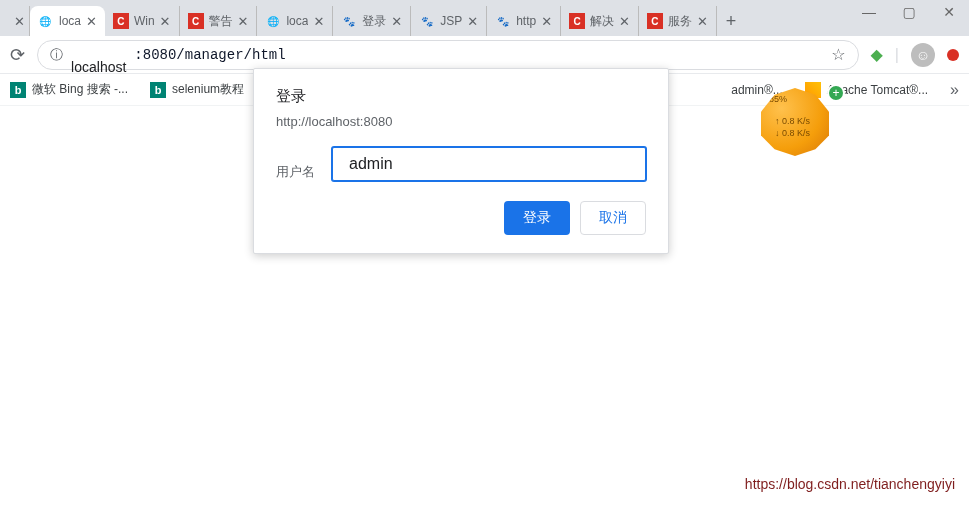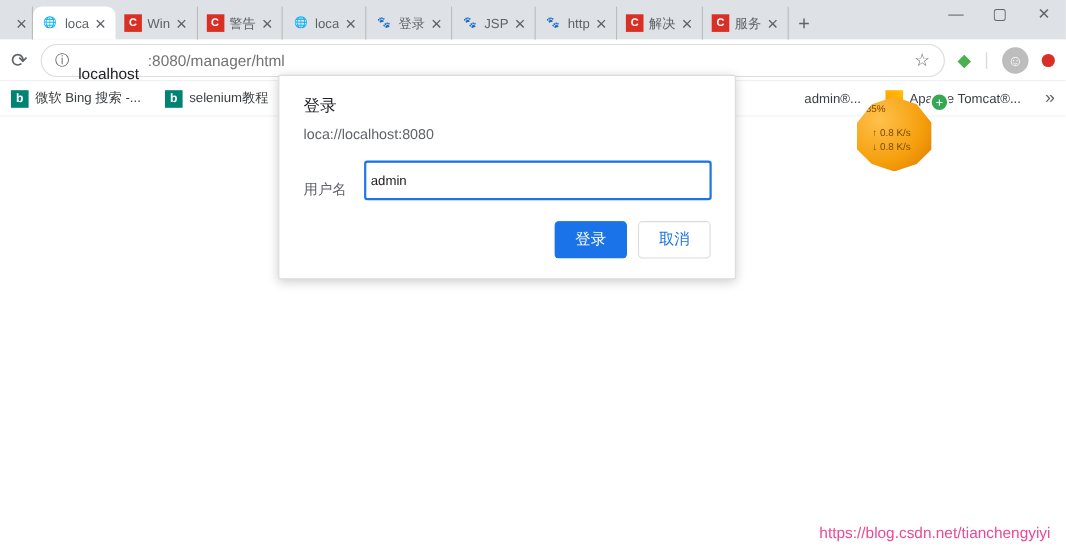--- a/index.html
+++ b/index.html
@@ -23,21 +23,21 @@
     .fav-globe { color: #888; }
     .fav-red { background: #d93025; color: #fff; font-weight: bold; font-size: 11px; width: 16px; height: 16px; display: flex; align-items: center; justify-content: center; }
     .fav-paw { color: #2b6cd4; }
 
     
     .urlrow { display: flex; align-items: center; height: 38px; background: #fff; padding: 0 10px; gap: 12px; border-bottom: 1px solid #e8eaed; }
     .reload { color: #5f6368; font-size: 18px; }
     .urlbar { flex: 1; display: flex; align-items: center; height: 30px; border: 1px solid #dadce0; border-radius: 15px; padding: 0 12px; gap: 8px; color: #202124; font-size: 14px; }
     .urlbar .info { color: #5f6368; font-size: 13px; }
     .urlbar .host { color: #202124; margin-top: 24px; }
-    .urlbar .path { color: #737373; }
+    .urlbar .path { color: #0f172a; font-family: Liberation Mono, monospace; }
     .urlbar .spacer { flex: 1; }
     .urlbar .star { color: #5f6368; font-size: 16px; }
     .ext-icon { color: #4caf50; font-size: 16px; }
     .profile { width: 24px; height: 24px; border-radius: 50%; background: #bdbdbd; color: #fff; display: flex; align-items: center; justify-content: center; font-size: 14px; }
     .alert-dot { width: 12px; height: 12px; border-radius: 50%; background: #d93025; }
 
     
     .bookmarks { display: flex; align-items: center; height: 32px; background: #fff; padding: 0 10px; gap: 22px; font-size: 12px; color: #3c4043; border-bottom: 1px solid #f1f3f4; }
     .bm { display: flex; align-items: center; gap: 6px; cursor: default; }
     .bm .bm-icon { width: 16px; height: 16px; display: flex; align-items: center; justify-content: center; font-size: 11px; }
@@ -45,35 +45,35 @@
     .bm-orange { width: 16px; height: 16px; background: linear-gradient(45deg,#ff9800,#ffc107); }
     .bookmarks .gap { flex: 1; }
     .bookmarks .more { color: #5f6368; font-size: 16px; }
 
     
     .dialog { position: absolute; left: 253px; top: 68px; width: 416px; background: #fff; border: 1px solid #dadce0; border-radius: 2px; box-shadow: 0 2px 10px rgba(0,0,0,0.2); padding: 18px 22px 18px 22px; }
     .dialog .title { font-size: 15px; color: #202124; margin-bottom: 8px; }
     .dialog .origin { font-size: 13px; color: #5f6368; margin-bottom: 18px; }
     .dialog .row { display: flex; align-items: flex-end; margin-bottom: 14px; gap: 10px; }
     .dialog .lbl { width: 46px; font-size: 13px; color: #5f6368; }
-    .dialog input { flex: 1; height: 34px; border: 1px solid #dadce0; border-radius: 2px; padding: 0 4px; font-size: 12px; color: #202124; outline: none; }
+    .dialog input { flex: 1; height: 34px; border: 1px solid #dadce0; border-radius: 2px; padding: 0 16px; font-size: 16px; color: #202124; outline: none; }
     .dialog input:focus, .dialog input.focused { border-color: #1a73e8; box-shadow: 0 0 0 1px #1a73e8; }
     .dialog .btns { display: flex; justify-content: flex-end; gap: 10px; margin-top: 20px; }
     .btn { height: 34px; padding: 0 18px; border-radius: 4px; font-size: 14px; cursor: default; border: 1px solid transparent; }
     .btn-primary { background: #1a73e8; color: #fff; }
     .btn-secondary { background: #fff; color: #1a73e8; border: 1px solid #dadce0; }
 
     
-    .widget { position: absolute; right: 110px; top: 88px; width: 80px; height: 80px; margin-left: 16px; }
+    .widget { position: absolute; right: 128px; top: 88px; width: 80px; height: 80px; margin-left: 16px; }
     .umbrella { width: 68px; height: 68px; background: radial-gradient(circle at 30% 30%, #ffc14d, #f59e0b 60%, #d97706); clip-path: polygon(50% 0%, 80% 10%, 100% 35%, 100% 70%, 80% 90%, 50% 100%, 20% 90%, 0% 70%, 0% 35%, 20% 10%); position: relative; }
     .umbrella .txt { position: absolute; font-size: 9px; color: #7a4b00; }
     .plus { position: absolute; right: -4px; top: -4px; width: 18px; height: 18px; background: #34a853; border: 2px solid #fff; border-radius: 50%; color: #fff; display: flex; align-items: center; justify-content: center; font-size: 12px; line-height: 1; }
 
     
-    .watermark { position: absolute; right: 14px; bottom: 14px; color: #ec4899; font-size: 14px; }
+    .watermark { position: absolute; right: 14px; bottom: 14px; color: #7f1d1d; font-size: 14px; }
   </style>
 </head>
 <body>
 
 <div class="window-controls">
   <span class="wc">—</span>
   <span class="wc">▢</span>
   <span class="wc">✕</span>
 </div>
 
@@ -159,21 +159,21 @@
   </div>
   <div class="bm">
     <span class="bm-icon bm-orange"></span>
     <span>Apache Tomcat®...</span>
   </div>
   <span class="more">»</span>
 </div>
 
 <div class="dialog">
   <div class="title">登录</div>
-  <div class="origin">loca://localhost:8080</div>
+  <div class="origin">http://localhost:8080</div>
   <div class="row">
     <div class="lbl">用户名</div>
     <input class="focused" value="admin" style="">
   </div>
   <div class="btns">
     <button class="btn btn-primary">登录</button>
     <button class="btn btn-secondary">取消</button>
   </div>
 </div>
 

